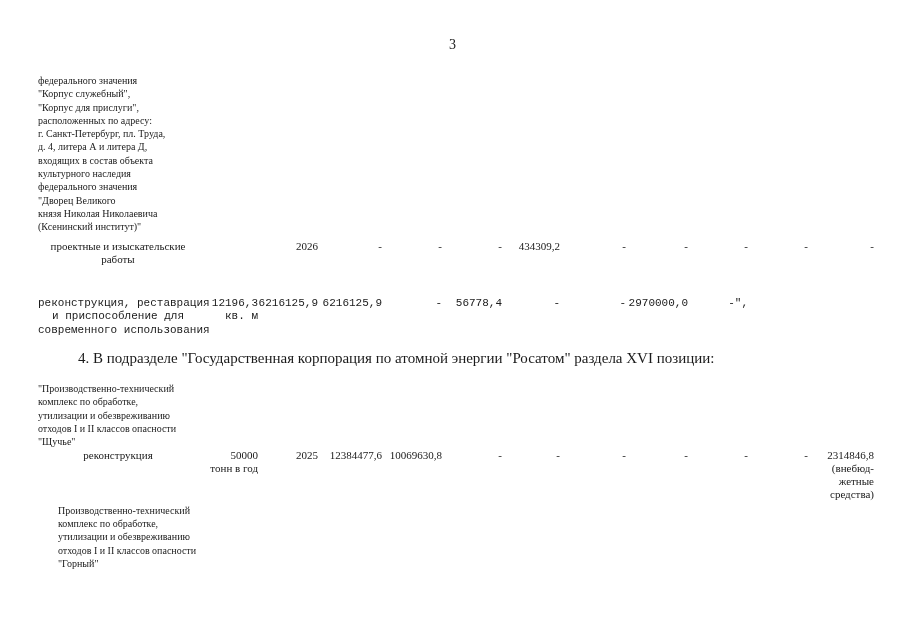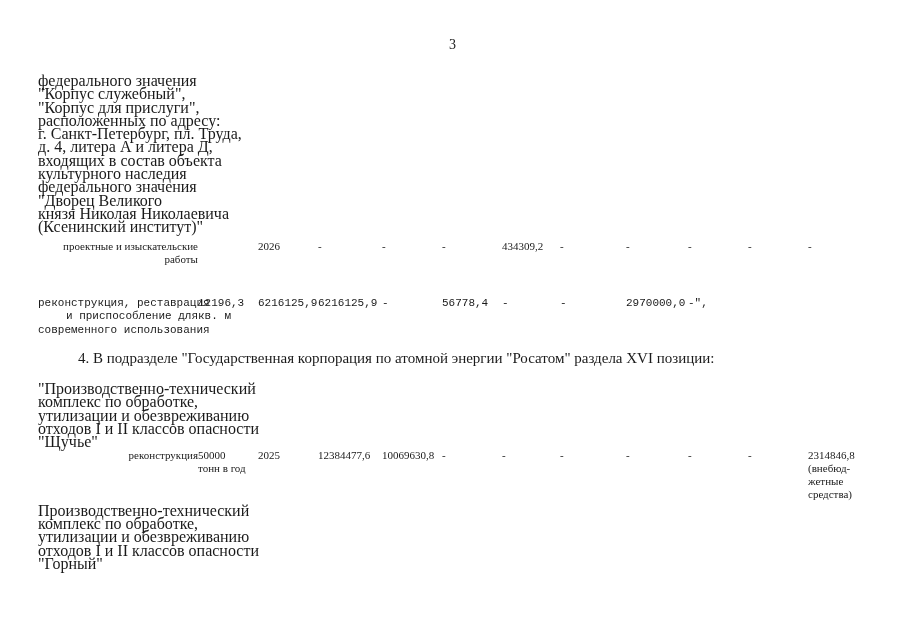--- a/index.html
+++ b/index.html
@@ -13,44 +13,44 @@
   .page { position:relative; width:905px; height:640px; background:#fff; }
 
   .page-number {
     position:absolute; top:37px; left:0; width:905px;
     text-align:center; font-size:14px; line-height:16px;
   }
 
   .content { position:absolute; left:38px; top:74px; width:836px; }
 
   .cont-text {
-    font-size:16px; line-height:13.3px;
+    font-size:10px; line-height:13.3px;
     white-space:pre-line;
   }
 
   .t-row {
     display:grid;
     grid-template-columns:160px 60px 60px 64px 60px 60px 58px 66px 62px 60px 60px 66px;
     font-size:11px; line-height:13.3px;
   }
-  .t-row .c { text-align:left; white-space:pre-line; }
-  .t-row .c--name { text-align:right; white-space:pre; }
+  .t-row .c { text-align:right; white-space:pre-line; }
+  .t-row .c--name { text-align:center; white-space:pre; }
 
   #row1 { margin-top:6px; }
   #row2 { margin-top:31px;font-family:Liberation Mono, monospace; }
 
   .para {
     margin:13px 0 0 0;
     font-size:15px; line-height:17px;
     text-indent:40px;
   }
 
   #block2 { margin-top:15px; }
   #row3 { }
-  #block3 { margin-top:2px; }
+  #block3 { margin-top:2px;margin-left:20px; }
 </style>
 </head>
 <body>
 
 <div class="page">
 
   <div class="page-number">3</div>
 
   <div class="content">
 

